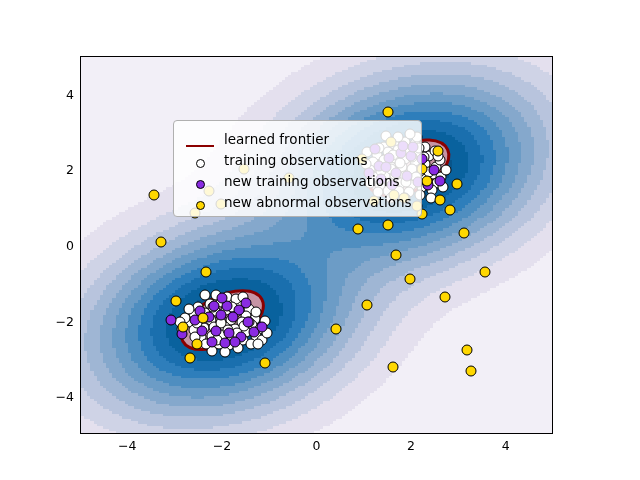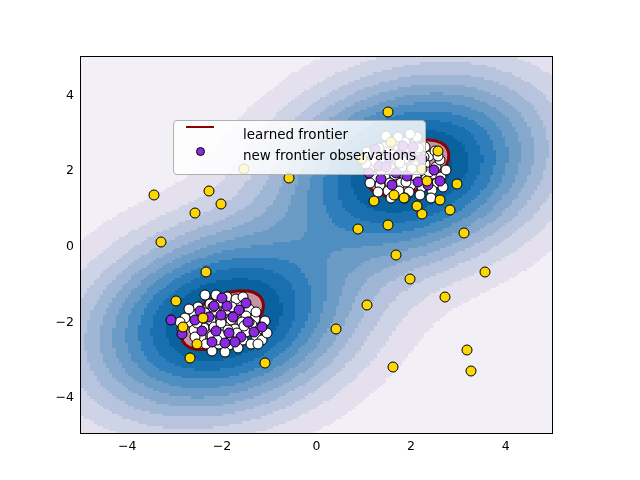--- a/index.html
+++ b/index.html
@@ -40,21 +40,21 @@
     font-size:12.5px;color:#000;text-align:right;white-space:nowrap;
   }
 
   
   #legend{
     position:absolute;left:92px;top:63px;
     background:rgba(255,255,255,0.84);
     border:1px solid #b0b0b0;border-radius:4px;
     padding:5px 9px 6px 9px;
   }
-  .legend-row{display:flex;align-items:flex-start;height:21px;gap:19px;}
+  .legend-row{display:flex;align-items:flex-end;height:21px;}
   .legend-key{width:34px;display:flex;align-items:center;justify-content:center;flex:0 0 34px;}
   .legend-line{width:28px;height:2.2px;background:#8b0000;}
   .legend-marker{width:9px;height:9px;border-radius:50%;box-sizing:border-box;border:1.1px solid #000;}
   .lm-train{background:#ffffff;}
   .lm-regular{background:#8a2be2;}
   .lm-abnormal{background:#ffd700;}
   .legend-label{font-size:13.5px;color:#000;margin-left:7px;white-space:nowrap;}
 
   
   #caption{
@@ -306,23 +306,35 @@
 
     <div id="legend">
       <div class="legend-row">
         <span class="legend-key">
             <span class="legend-line"></span>
           </span>
         <span class="legend-label">learned frontier</span>
       </div>
       <div class="legend-row">
         <span class="legend-key">
+            <span class="legend-marker lm-train"></span>
+          </span>
+        <span class="legend-label">training observations</span>
+      </div>
+      <div class="legend-row">
+        <span class="legend-key">
             <span class="legend-marker lm-regular"></span>
           </span>
-        <span class="legend-label">new frontier observations</span>
+        <span class="legend-label">new training observations</span>
+      </div>
+      <div class="legend-row">
+        <span class="legend-key">
+            <span class="legend-marker lm-abnormal"></span>
+          </span>
+        <span class="legend-label">new abnormal observations</span>
       </div>
     </div>
   <div class="tick-y" style="top: 340.2px;"></div>
       <div class="tick-y" style="top: 264.6px;"></div>
       <div class="tick-y" style="top: 189px;"></div>
       <div class="tick-y" style="top: 113.4px;"></div>
       <div class="tick-y" style="top: 37.8px;"></div>
     </div>
 
   <div id="ticks-layer">

